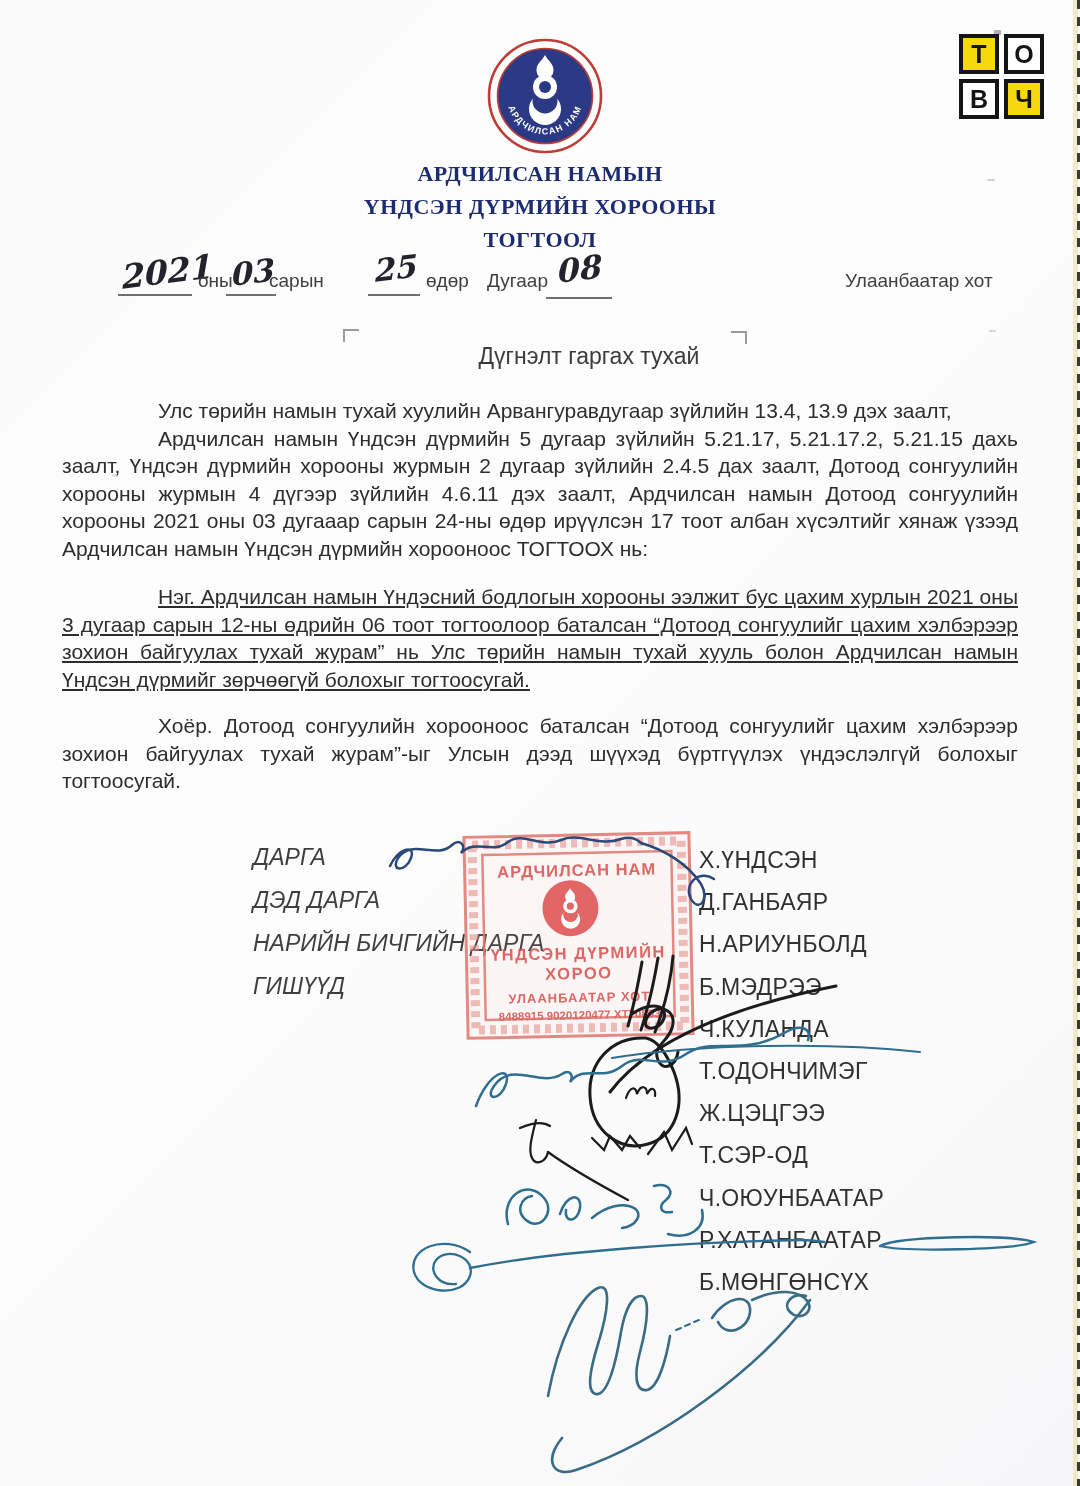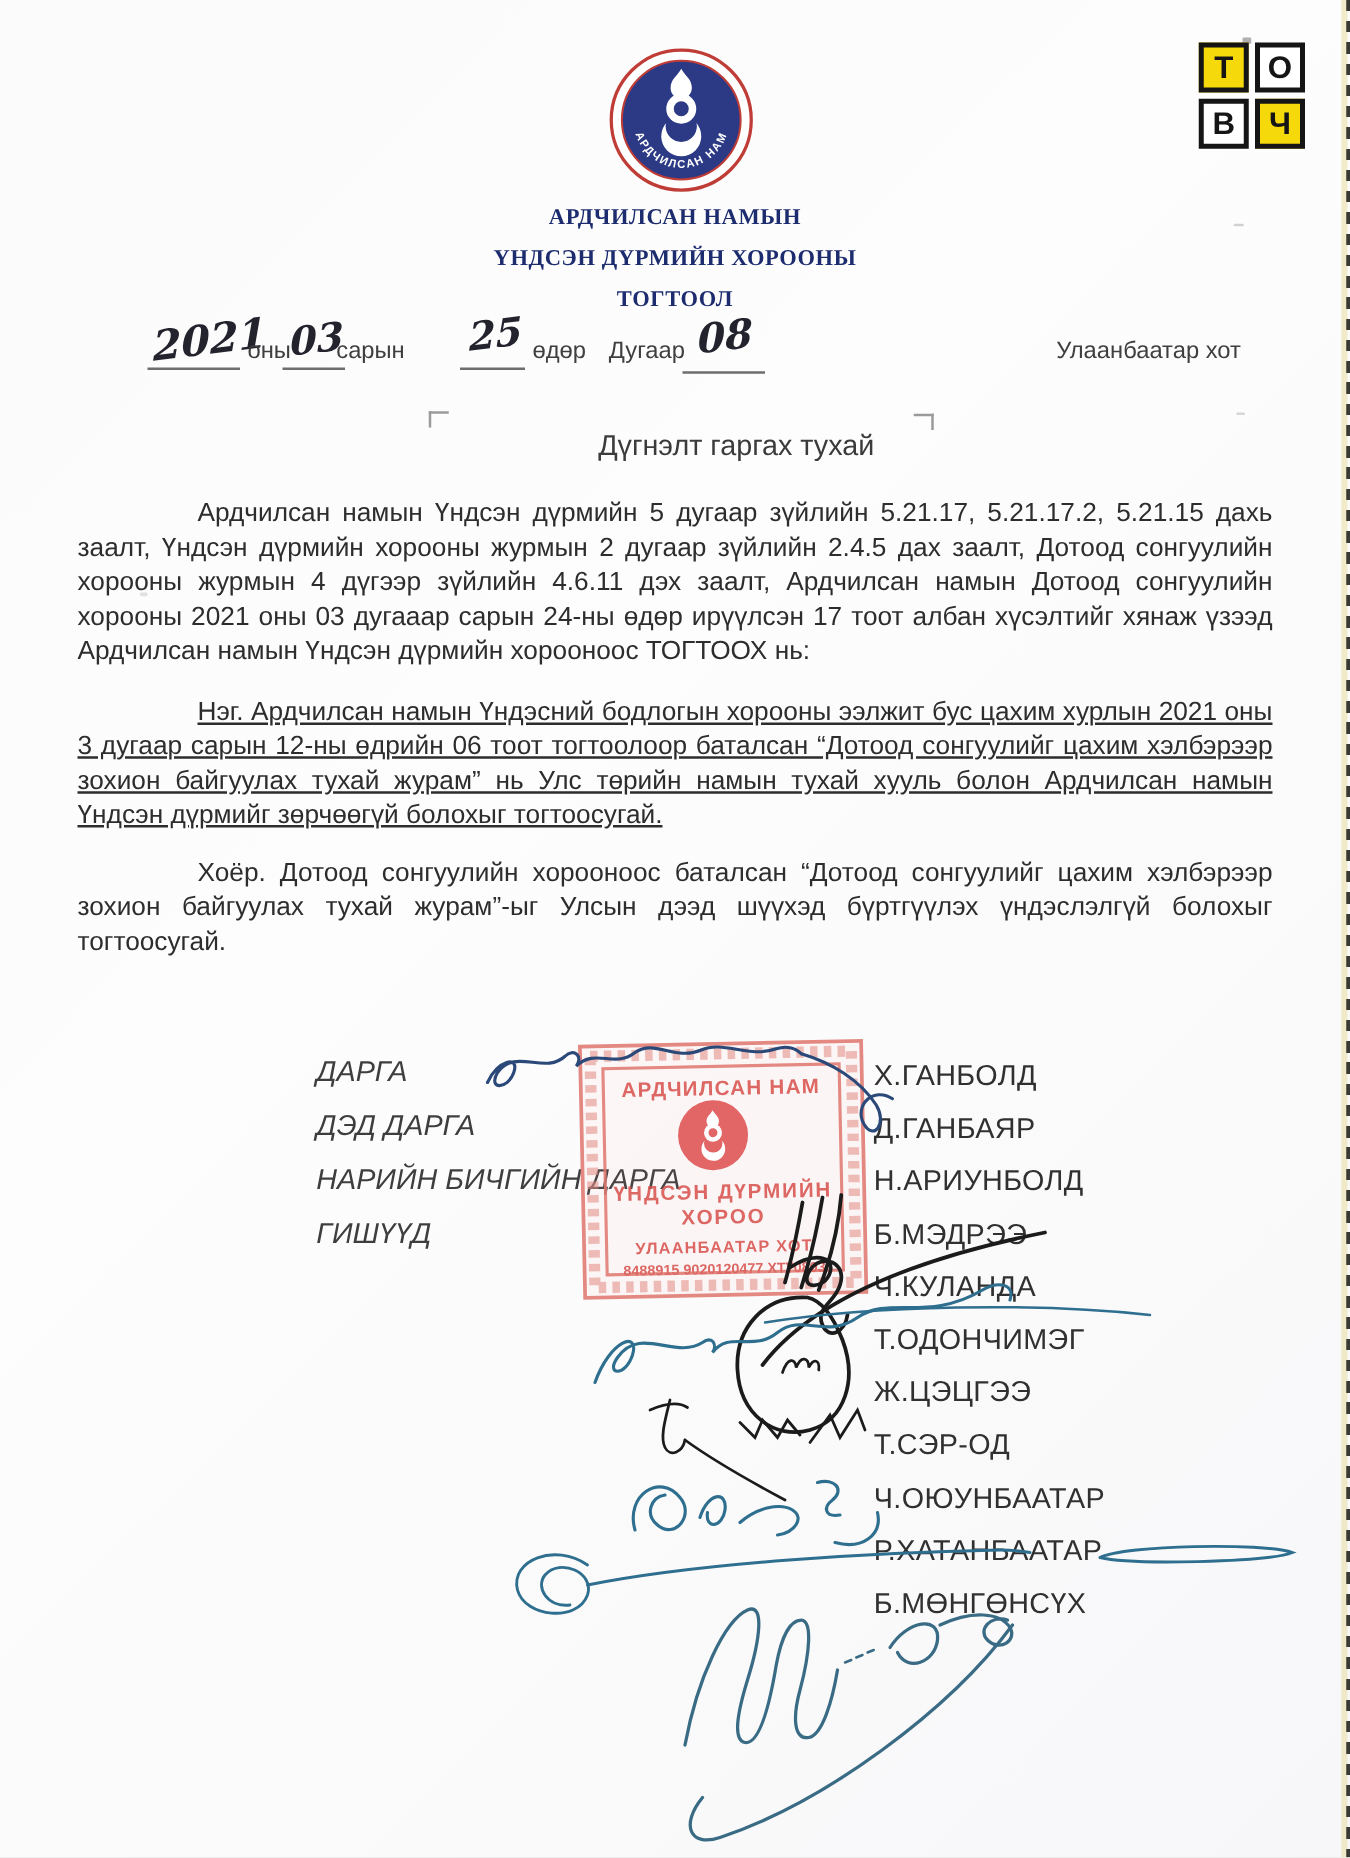--- a/index.html
+++ b/index.html
@@ -20,21 +20,21 @@
     display:flex;align-items:center;justify-content:center;
     font-weight:bold;font-size:25px;color:#151515;font-family:"Liberation Sans",sans-serif;}
   .towch .y{background:#f5d90a;} .towch .w{background:#ffffff;}
 
   
   .logo{position:absolute;left:487px;top:38px;width:116px;height:116px;}
 
   
   .title{position:absolute;left:0;top:157px;width:1080px;text-align:center;
     font-family:"Liberation Serif",serif;font-weight:bold;color:#1c2c6e;
-    font-size:18px;line-height:33px;letter-spacing:.5px;}
+    font-size:22px;line-height:33px;letter-spacing:.5px;}
 
   
   .meta-print{position:absolute;font-size:19px;color:#3f3f3f;}
   .hand{position:absolute;font-family:"DejaVu Serif",serif;font-style:italic;font-weight:700;
     color:#23232e;transform:rotate(-7deg) skewX(-6deg);}
   .uline{position:absolute;height:0;border-bottom:2px solid #4a4a4a;opacity:.8;}
 
   
   .corner-l{position:absolute;left:343px;top:329px;width:14px;height:11px;
     border-left:2px solid #9a9a9a;border-top:2px solid #9a9a9a;}
@@ -111,34 +111,35 @@
   <span class="meta-print" style="left:487px;top:270px;">Дугаар</span>
   <span class="hand" style="left:558px;top:250px;font-size:32px;">08</span>
   <span class="uline" style="left:546px;top:297px;width:66px;"></span>
   <span class="meta-print" style="left:845px;top:270px;">Улаанбаатар хот</span>
 
   <div class="corner-l"></div>
   <div class="corner-r"></div>
   <div class="subject">Дүгнэлт гаргах тухай</div>
 
   <div class="body">
+    <p>Улс төрийн намын тухай хуулийн Арвангуравдугаар зүйлийн 13.4, 13.9 дэх заалт,</p>
     <p>Ардчилсан намын Үндсэн дүрмийн 5 дугаар зүйлийн 5.21.17, 5.21.17.2, 5.21.15 дахь заалт, Үндсэн дүрмийн хорооны журмын 2 дугаар зүйлийн 2.4.5 дах заалт, Дотоод сонгуулийн хорооны журмын 4 дүгээр зүйлийн 4.6.11 дэх заалт, Ардчилсан намын Дотоод сонгуулийн хорооны 2021 оны 03 дугааар сарын 24-ны өдөр ирүүлсэн 17 тоот албан хүсэлтийг хянаж үзээд Ардчилсан намын Үндсэн дүрмийн хорооноос ТОГТООХ нь:</p>
     <p class="sp1">Нэг.  Ардчилсан намын Үндэсний бодлогын хорооны ээлжит бус цахим хурлын 2021 оны 3 дугаар сарын 12-ны өдрийн 06 тоот тогтоолоор баталсан “Дотоод сонгуулийг цахим хэлбэрээр зохион байгуулах тухай журам” нь Улс төрийн намын тухай хууль болон Ардчилсан намын Үндсэн дүрмийг зөрчөөгүй болохыг тогтоосугай.</p>
     <p class="sp2">Хоёр. Дотоод сонгуулийн хорооноос баталсан “Дотоод сонгуулийг цахим хэлбэрээр зохион байгуулах тухай журам”-ыг Улсын дээд шүүхэд бүртгүүлэх үндэслэлгүй болохыг тогтоосугай.</p>
   </div>
 
   <div class="sig-labels">
     <div>ДАРГА</div>
     <div>ДЭД ДАРГА</div>
     <div>НАРИЙН БИЧГИЙН ДАРГА</div>
     <div>ГИШҮҮД</div>
   </div>
 
   <div class="sig-names">
-    <div>Х.ГАНБОЛД</div>
+    <div>Х.ҮНДСЭН</div>
     <div>Д.ГАНБАЯР</div>
     <div>Н.АРИУНБОЛД</div>
     <div>Б.МЭДРЭЭ</div>
     <div>Ч.КУЛАНДА</div>
     <div>Т.ОДОНЧИМЭГ</div>
     <div>Ж.ЦЭЦГЭЭ</div>
     <div>Т.СЭР-ОД</div>
     <div>Ч.ОЮУНБААТАР</div>
     <div>Р.ХАТАНБААТАР</div>
     <div>Б.МӨНГӨНСҮХ</div>

